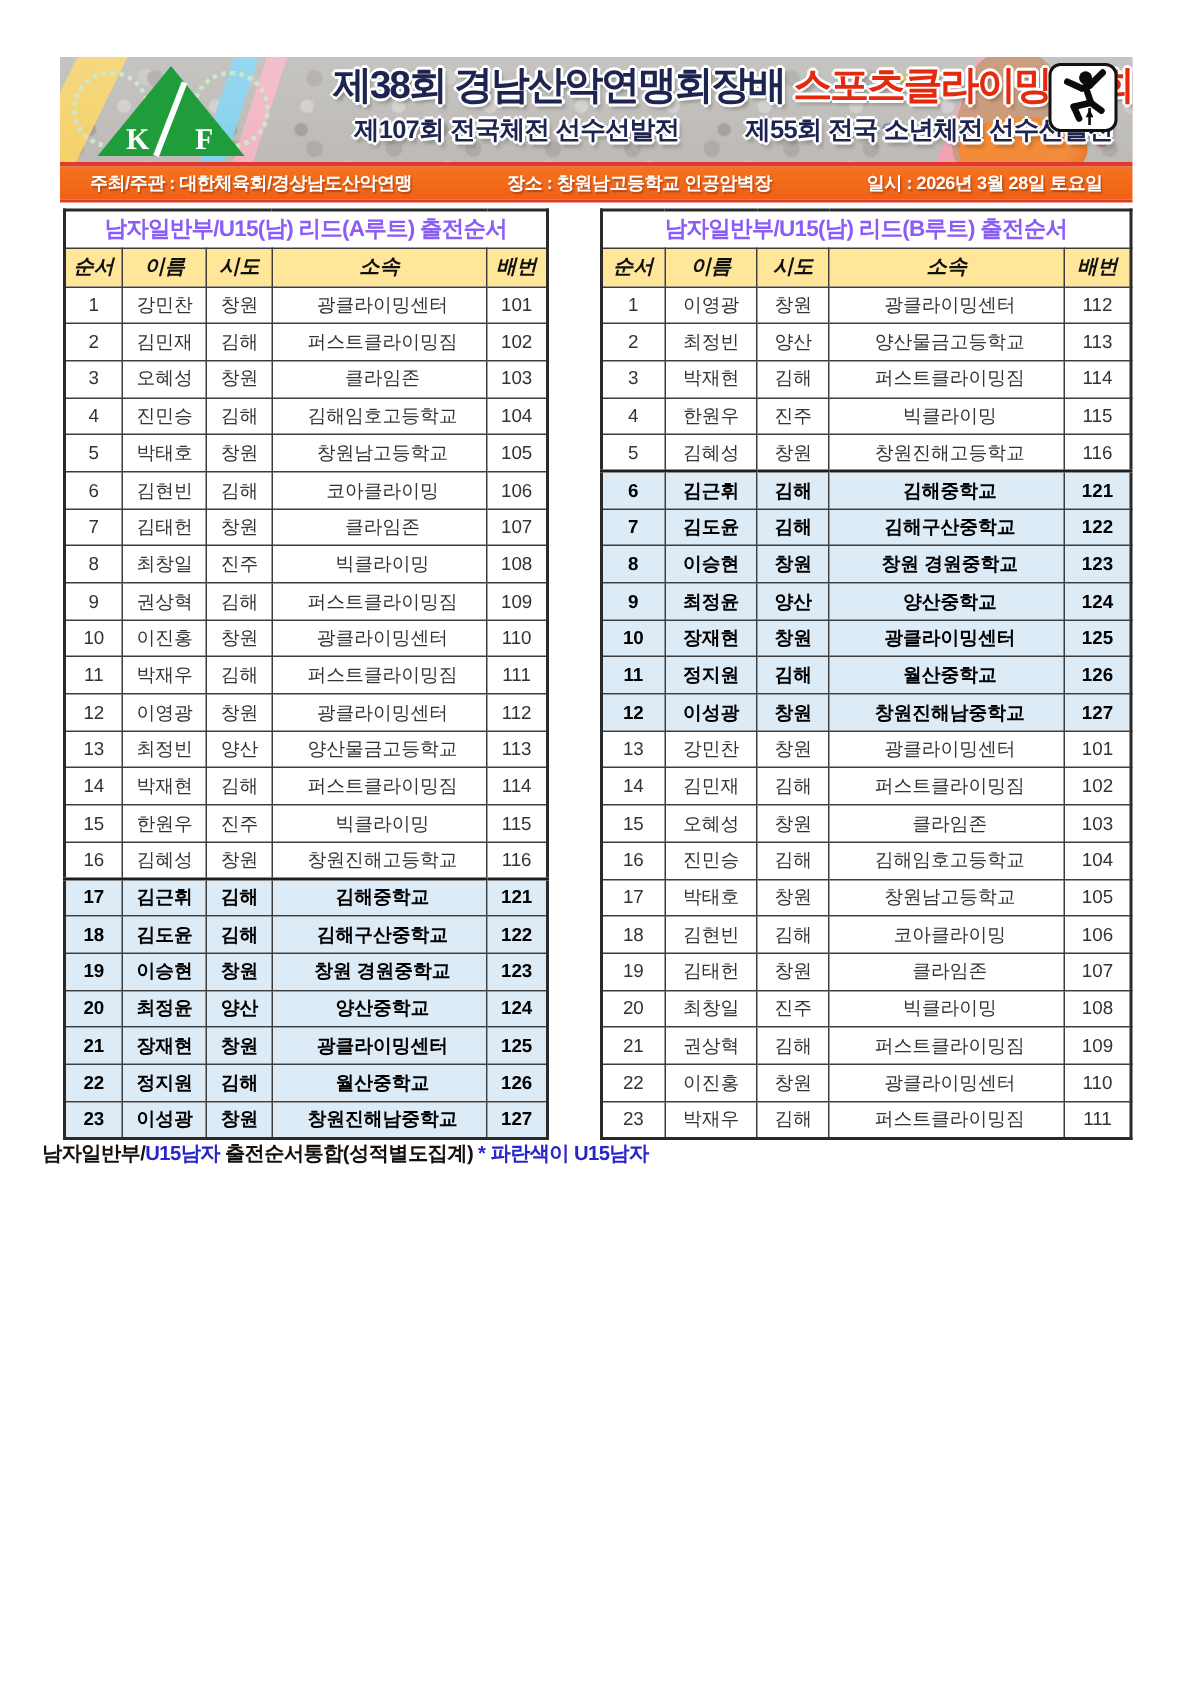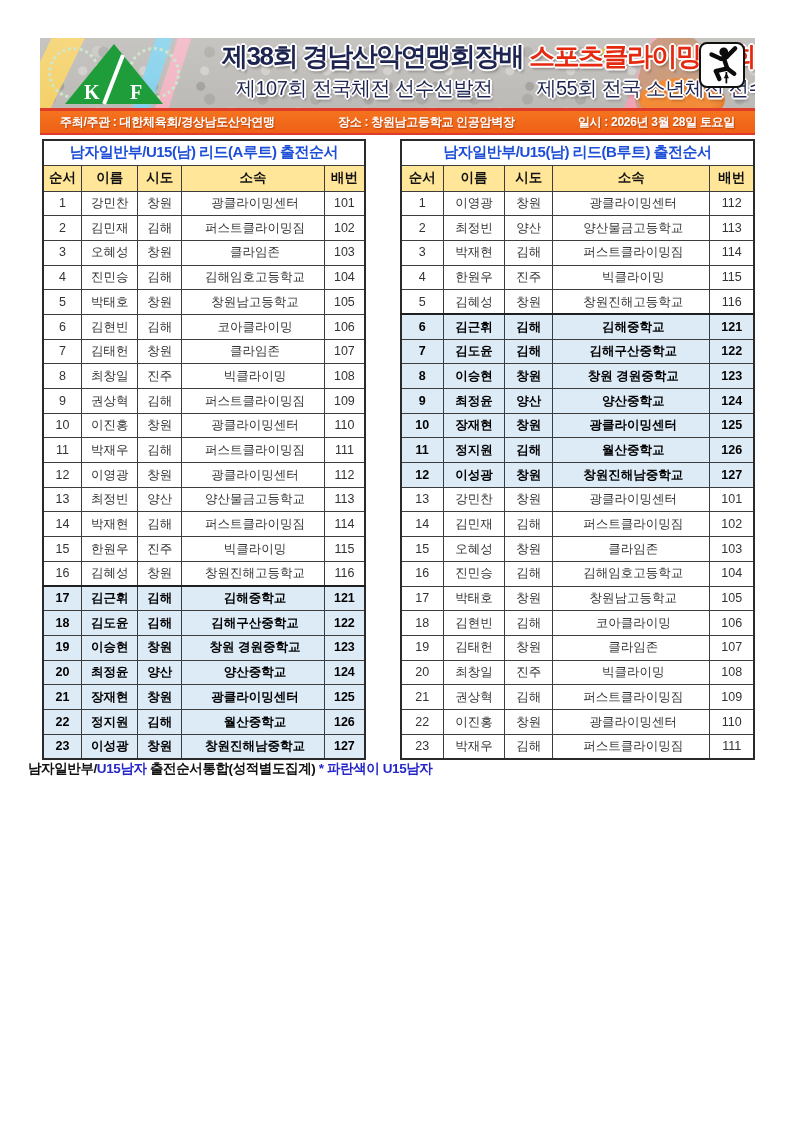--- a/index.html
+++ b/index.html
@@ -45,42 +45,42 @@
   .wreath.w-left{left:2px;} .wreath.w-right{left:82px;}
   .logo svg{position:absolute;left:14px;top:2px;}
 
   
   .titles{position:absolute;left:146px;top:4px;width:560px;}
   .title-line1{font-size:26px;font-weight:bold;letter-spacing:-1.5px;line-height:1.1;white-space:nowrap;}
   .t-navy{color:var(--title-navy);
     text-shadow:-2px 0 #fff,2px 0 #fff,0 -2px #fff,0 2px #fff,-1px -1px #fff,1px -1px #fff,-1px 1px #fff,1px 1px #fff,2px 3px 3px rgba(0,0,0,.35);padding-left:36px;}
   .t-red{color:var(--title-red);
     text-shadow:-2px 0 #fff,2px 0 #fff,0 -2px #fff,0 2px #fff,-1px -1px #fff,1px -1px #fff,-1px 1px #fff,1px 1px #fff,2px 3px 3px rgba(0,0,0,.35);}
-  .title-line2{margin-top:4px;display:flex;gap:8px;font-size:20px;font-weight:normal;letter-spacing:-0.5px;white-space:nowrap;padding-left:14px;}
+  .title-line2{margin-top:4px;display:flex;gap:8px;font-size:17px;font-weight:bold;letter-spacing:-0.5px;white-space:nowrap;padding-left:14px;}
 
   
   .climb-box{position:absolute;right:10px;top:4px;width:46px;height:46px;background:#fff;border:2px solid #111;border-radius:8px;}
 
   
   .banner{
     position:absolute;left:40px;top:108px;width:715px;height:27px;
     background:linear-gradient(var(--banner-orange),#ef6117);
     border-top:3px solid var(--banner-red);border-bottom:2px solid var(--banner-red);
     display:flex;align-items:center;justify-content:space-between;
     padding:0 20px;color:#fff;font-weight:bold;font-size:12px;letter-spacing:-0.3px;
     text-shadow:1px 1px 1px rgba(120,30,0,.45);white-space:nowrap;
   }
 
   
   .tables{position:absolute;left:42px;top:139px;width:713px;display:flex;gap:11px;}
   .roster{border-collapse:collapse;table-layout:fixed;border:2px solid var(--table-border);}
   .roster-a{width:350px;} .roster-b{width:384px;margin-left:23px;}
   .roster th,.roster td{border:1px solid #3d3d3d;overflow:hidden;white-space:nowrap;}
-  .tbl-title{height:25px;font-size:15px;font-weight:bold;color:#1d4ed8;text-align:center;letter-spacing:-0.5px;background:#fff;border-bottom:2px solid var(--table-border);}
-  .head-row th{height:26px;background:var(--header-yellow);font-size:13.5px;font-weight:bold;color:#111;text-align:center;}
+  .tbl-title{height:25px;font-size:15px;font-weight:bold;color:#8b5cf6;text-align:center;letter-spacing:-0.5px;background:#fff;border-bottom:2px solid var(--table-border);}
+  .head-row th{height:26px;background:var(--header-yellow);font-size:13.5px;font-weight:bold;color:#111;text-align:center;font-style:italic;}
   .roster tbody td{height:24.7px;font-size:12.5px;color:#333;text-align:center;padding:0 2px;line-height:1;}
   .roster tbody td.left{text-align:center;padding-left:6px;}
   .roster tbody tr.u15 td{background:var(--u15-blue);font-weight:bold;color:#000;}
   .roster tbody tr.u15-first td{border-top:2px solid #1f1f1f;}
 
   
   .footer-note{position:absolute;left:28px;top:760px;font-size:13.5px;font-weight:bold;color:#111;letter-spacing:-0.4px;white-space:nowrap;text-align:center;}
   .footer-note .blue{color:var(--footer-blue);}
 </style>
 </head>

